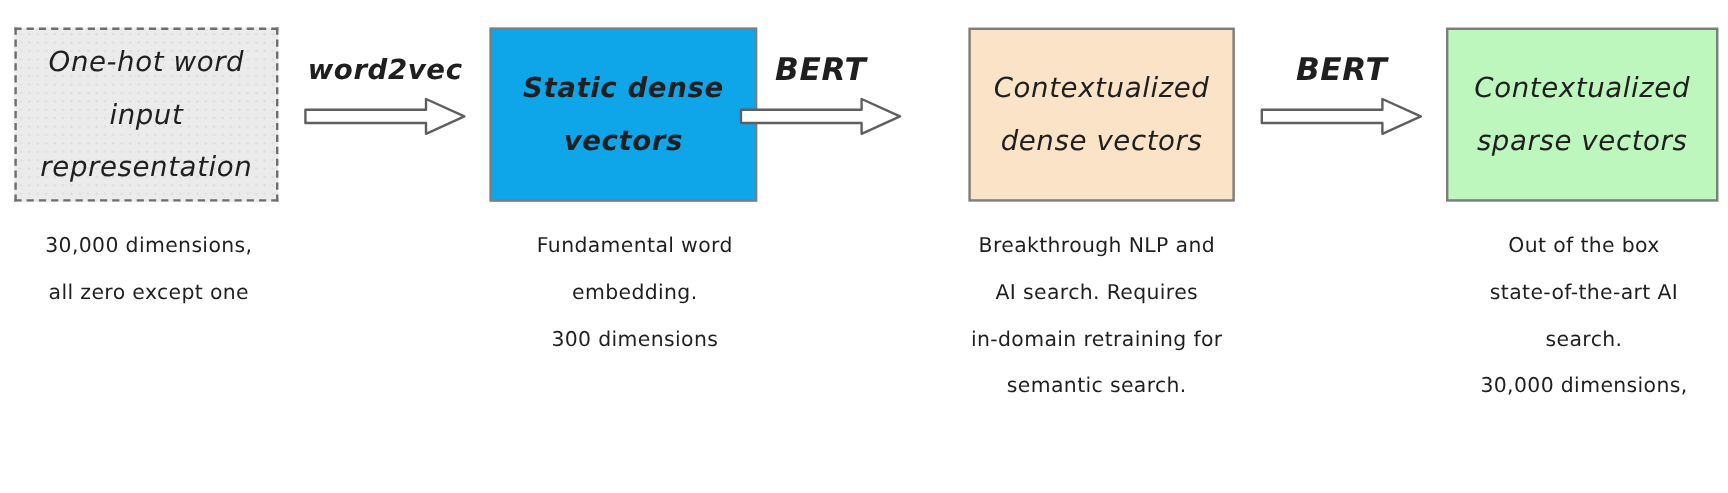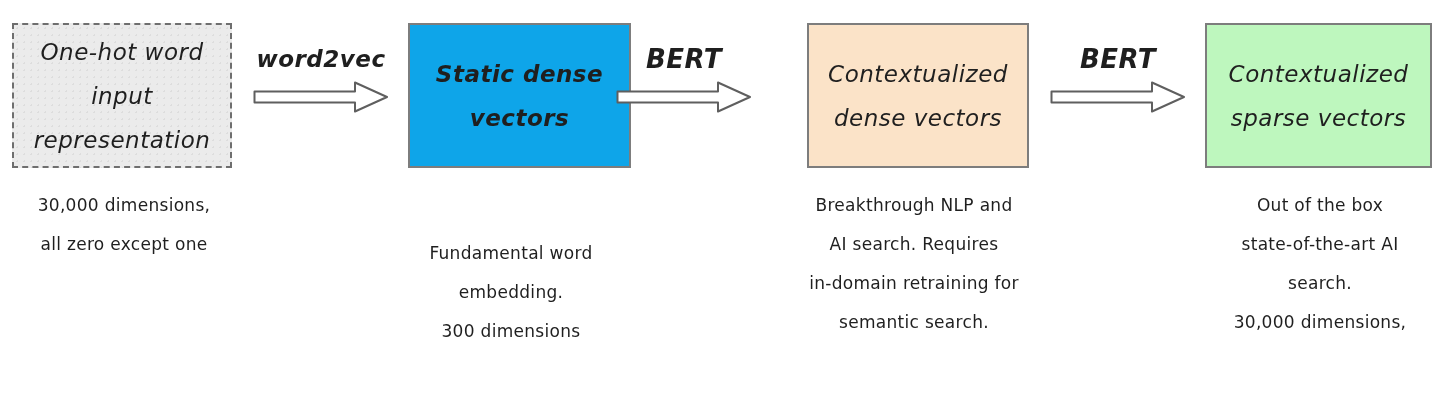--- a/index.html
+++ b/index.html
@@ -46,21 +46,21 @@
     white-space: pre-line;
     font-size: 17px;
     line-height: 39px;
     letter-spacing: 0.3px;
   }
   .box1 { left: 12px;   width: 220px; }
   .box2 { left: 408px;  width: 223px; }
   .box3 { left: 807px;  width: 222px; }
   .box4 { left: 1205px; width: 227px; }
   .cap1 { left: 0px;    width: 248px; }
-  .cap2 { left: 381px;  width: 260px; margin-top: 48px; }
+  .cap2 { left: 399px;  width: 260px; }
   .cap3 { left: 763px;  width: 302px; }
   .cap4 { left: 1190px; width: 260px; }
   .arrow-group {
     position: absolute;
     top: 42px;
     width: 136px;
     text-align: center;
   }
   .arrow1 { left: 253px; }
   .arrow2 { left: 616px; }

